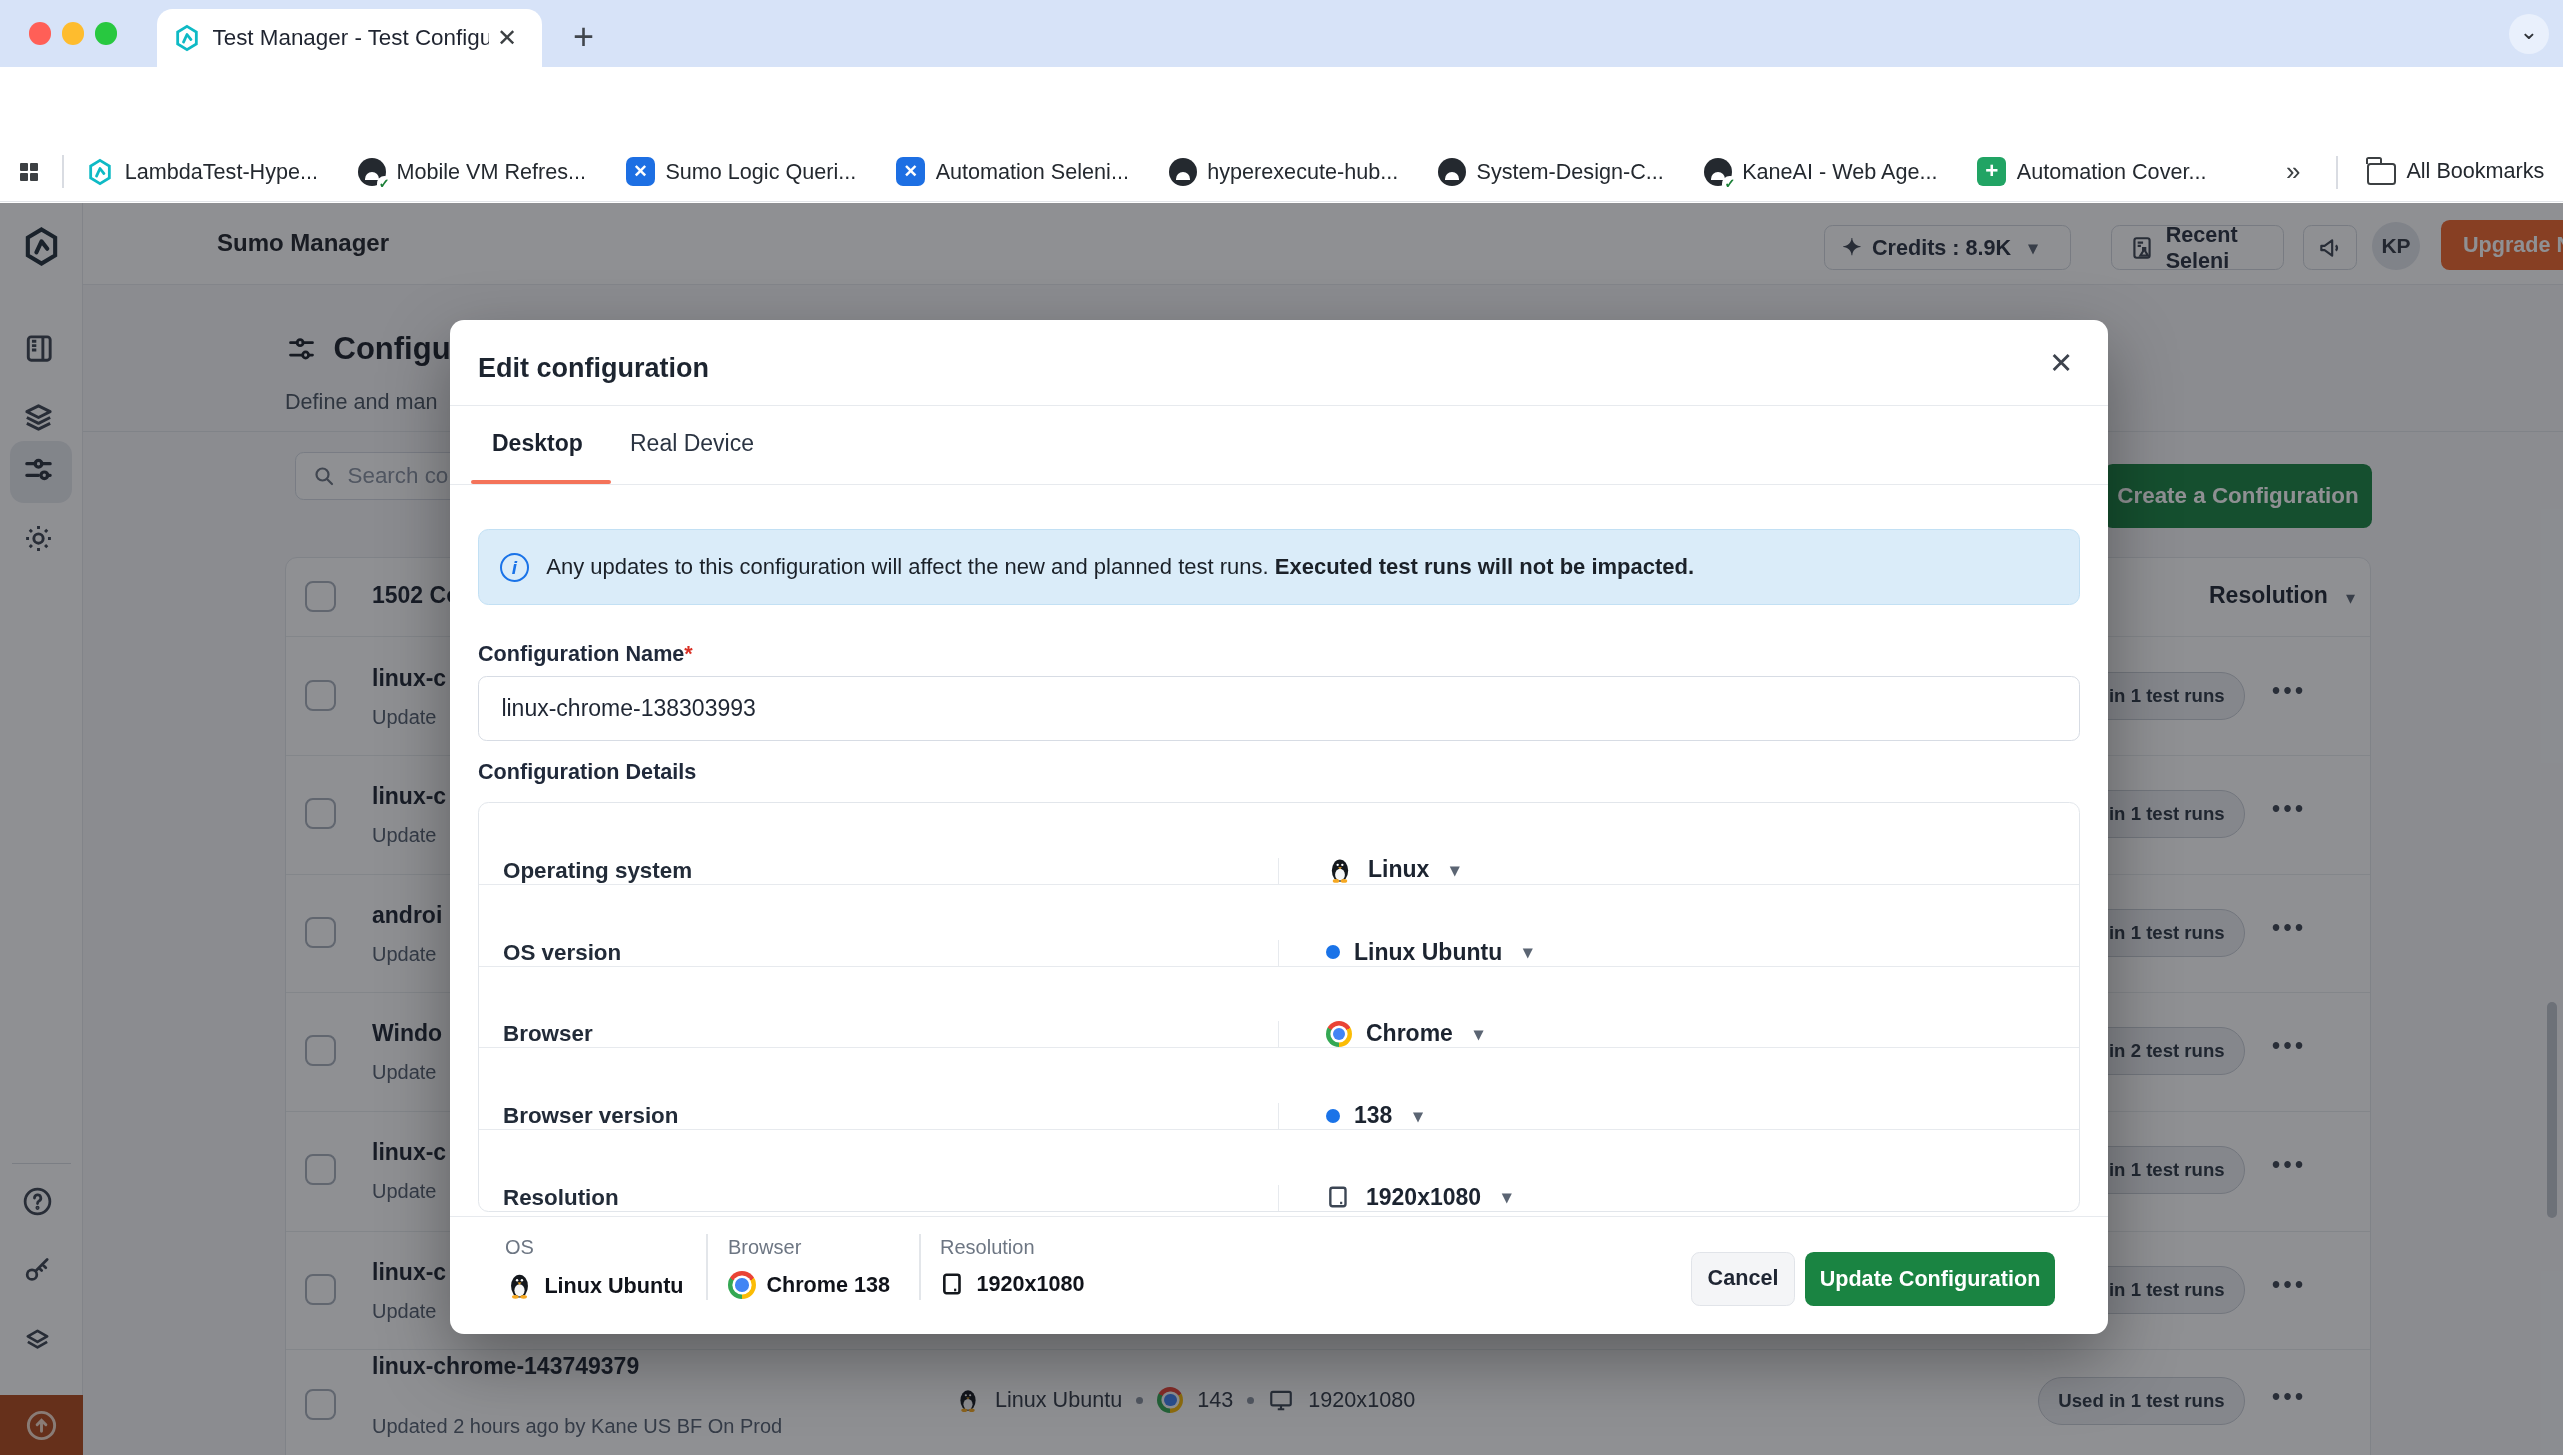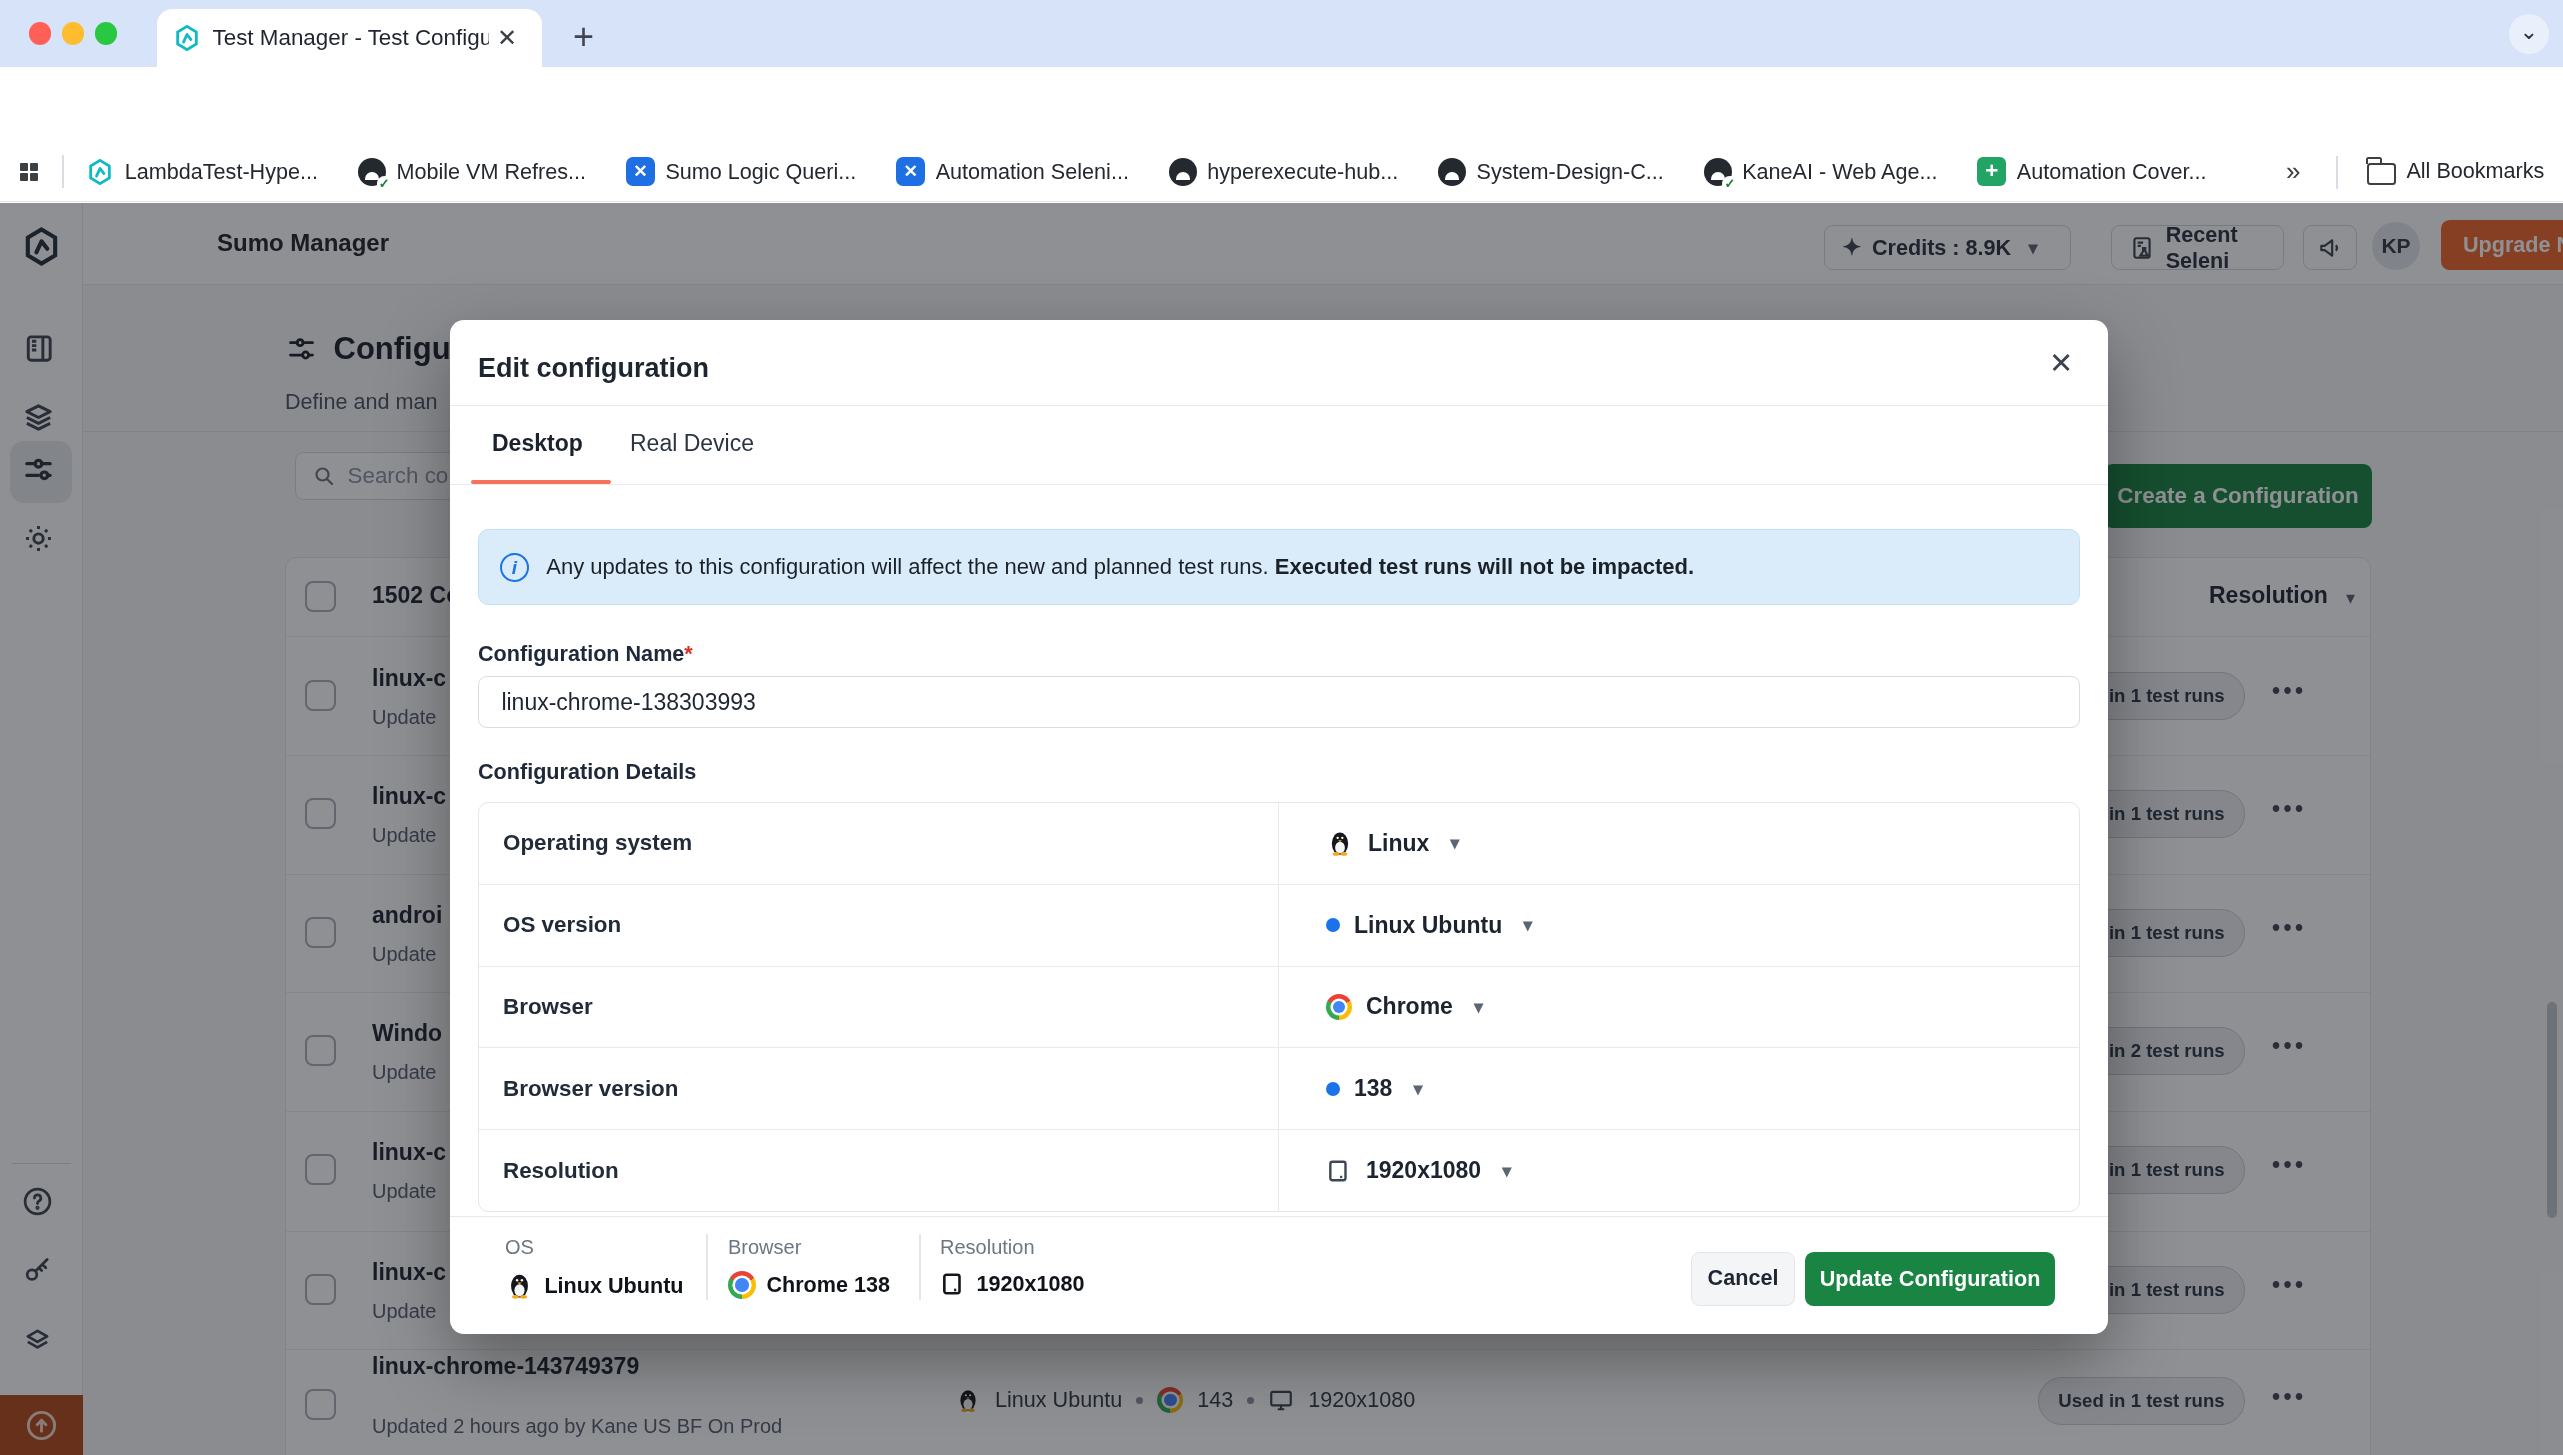--- a/index.html
+++ b/index.html
@@ -78,23 +78,23 @@
   .m-div { left:0; top:85px; width:1658px; height:0.9px; background:#e7eaee; }
   .m-tabs { left:0; top:86px; width:1658px; height:79px; border-bottom:0.9px solid #e7eaee; }
   .m-tab { top:24px; font-size:23px; color:#2b3442; }
   .m-tab.active { font-weight:bold; color:#1b222e; }
   .m-underline { left:21px; top:74px; width:140px; height:4.3px; border-radius:2.6px; background:#f4735a; }
   .banner { left:28px; top:209px; width:1602px; height:76px; background:#daecf9; border:1.7px solid #c2e0f4; border-radius:10.4px; display:flex; align-items:center; padding:0 21px; gap:17.3px; }
   .banner-text { font-size:22px; color:#1b2129; }
   .info-ic { width:29px; height:29px; border:2.6px solid #1a73e8; border-radius:50%; color:#1a73e8; font-size:19px; font-weight:bold; font-style:italic; text-align:center; line-height:26px; flex:0 0 auto; }
   .flabel { font-size:21.6px; font-weight:bold; color:#20293a; }
   .req { color:#d93025; }
-  .m-input { left:28px; top:356px; width:1602px; height:52px; border:1.7px solid #d7dce4; border-radius:8.6px; font-size:23px; color:#1f2633; padding:0 22.4px; font-family:"Liberation Sans",sans-serif; background:#fff; }
+  .m-input { left:28px; top:356px; width:1602px; height:65px; border:1.7px solid #d7dce4; border-radius:8.6px; font-size:23px; color:#1f2633; padding:0 22.4px; font-family:"Liberation Sans",sans-serif; background:#fff; }
   .dtable { left:28px; top:482px; width:1602px; height:410px; border:1.7px solid #e2e6eb; border-radius:10.4px; overflow:hidden; display:flex; flex-direction:column; }
-  .drow { flex:1; display:flex; border-bottom:0.9px solid #e7eaee; }
+  .drow { flex:1; display:flex; border-bottom:0.9px solid #e7eaee;align-items:flex-end; }
   .drow:last-child { border-bottom:none; }
   .dcell-l { width:800px; border-right:0.9px solid #e7eaee; display:flex; align-items:center; padding-left:24px; font-size:22.4px; font-weight:bold; color:#222b38; }
   .dcell-r { flex:1; display:flex; align-items:center; padding-left:47px; gap:14px; font-size:23px; font-weight:600; color:#1c2430; }
   .caret { font-size:18px; color:#5b6573; margin-left:7px; }
   .bluedot { width:14px; height:14px; border-radius:50%; background:#1a73e8; }
   .m-footer { left:0; top:896px; width:1658px; height:118px; border-top:0.9px solid #e7eaee; }
   .stat-label { font-size:20px; color:#6d7683;text-align:center; }
   .stat-val { display:flex; align-items:center; gap:10.4px; font-size:21.6px; font-weight:bold; color:#10131a; margin-top:12px; }
   .stat-sep { position:absolute; top:17.3px; width:1.7px; height:66px; background:#e3e6ea; }
   .btn-cancel { left:1241px; top:35px; width:104px; height:54px; background:#f4f5f7; border:1.7px solid #e1e4e9; border-radius:8.6px; font-size:21.6px; font-weight:bold; color:#1f2633; text-align:center; line-height:50px; }

